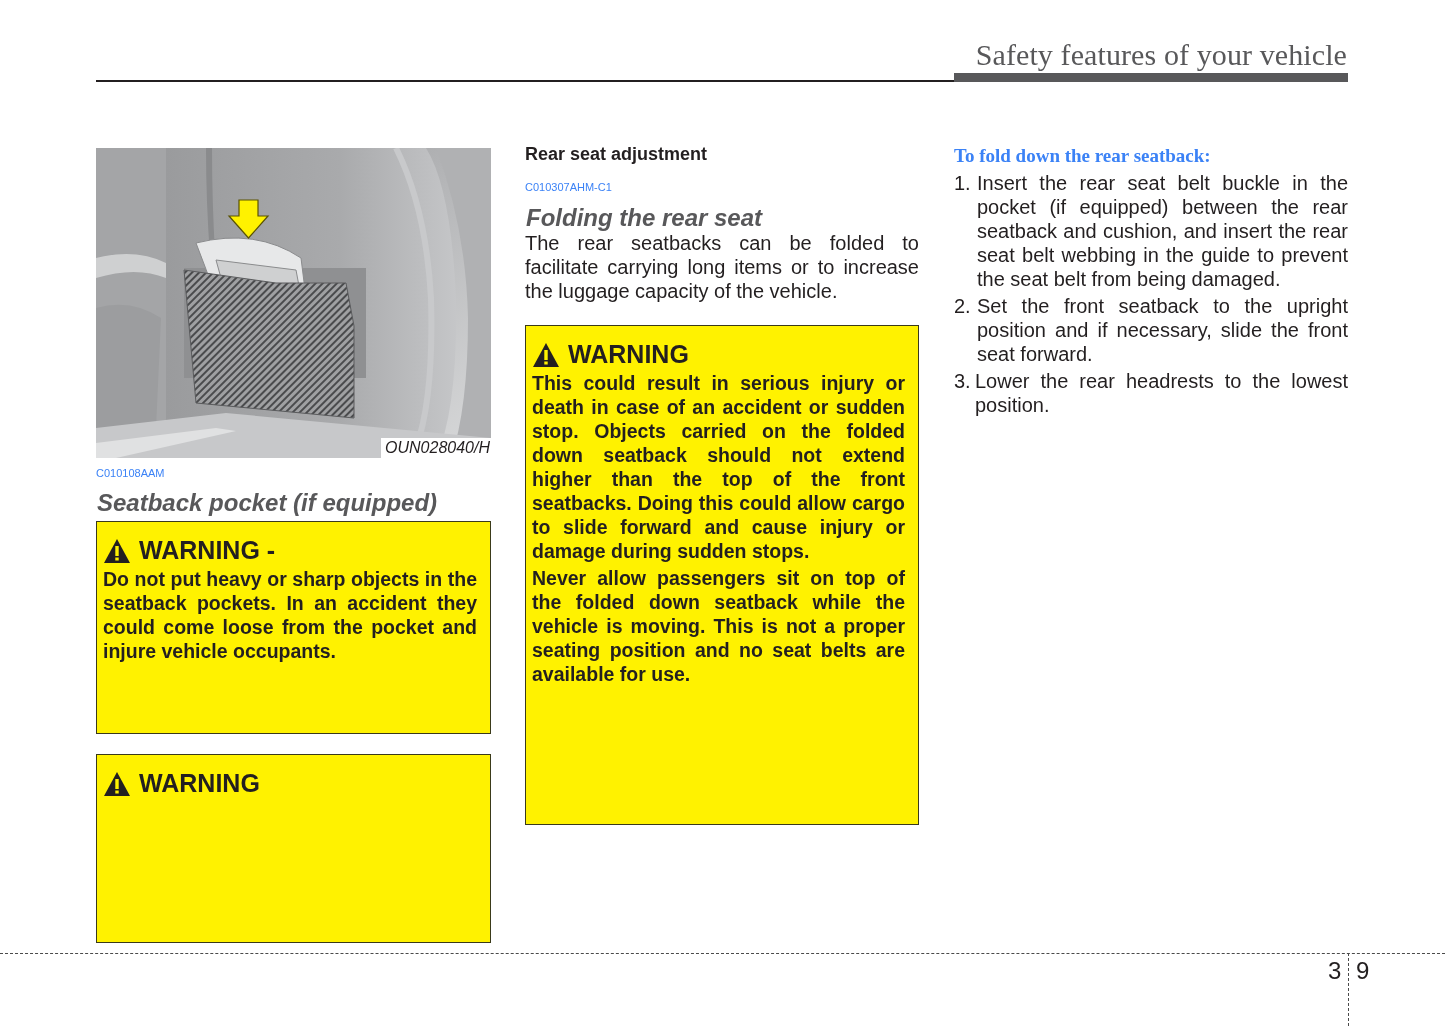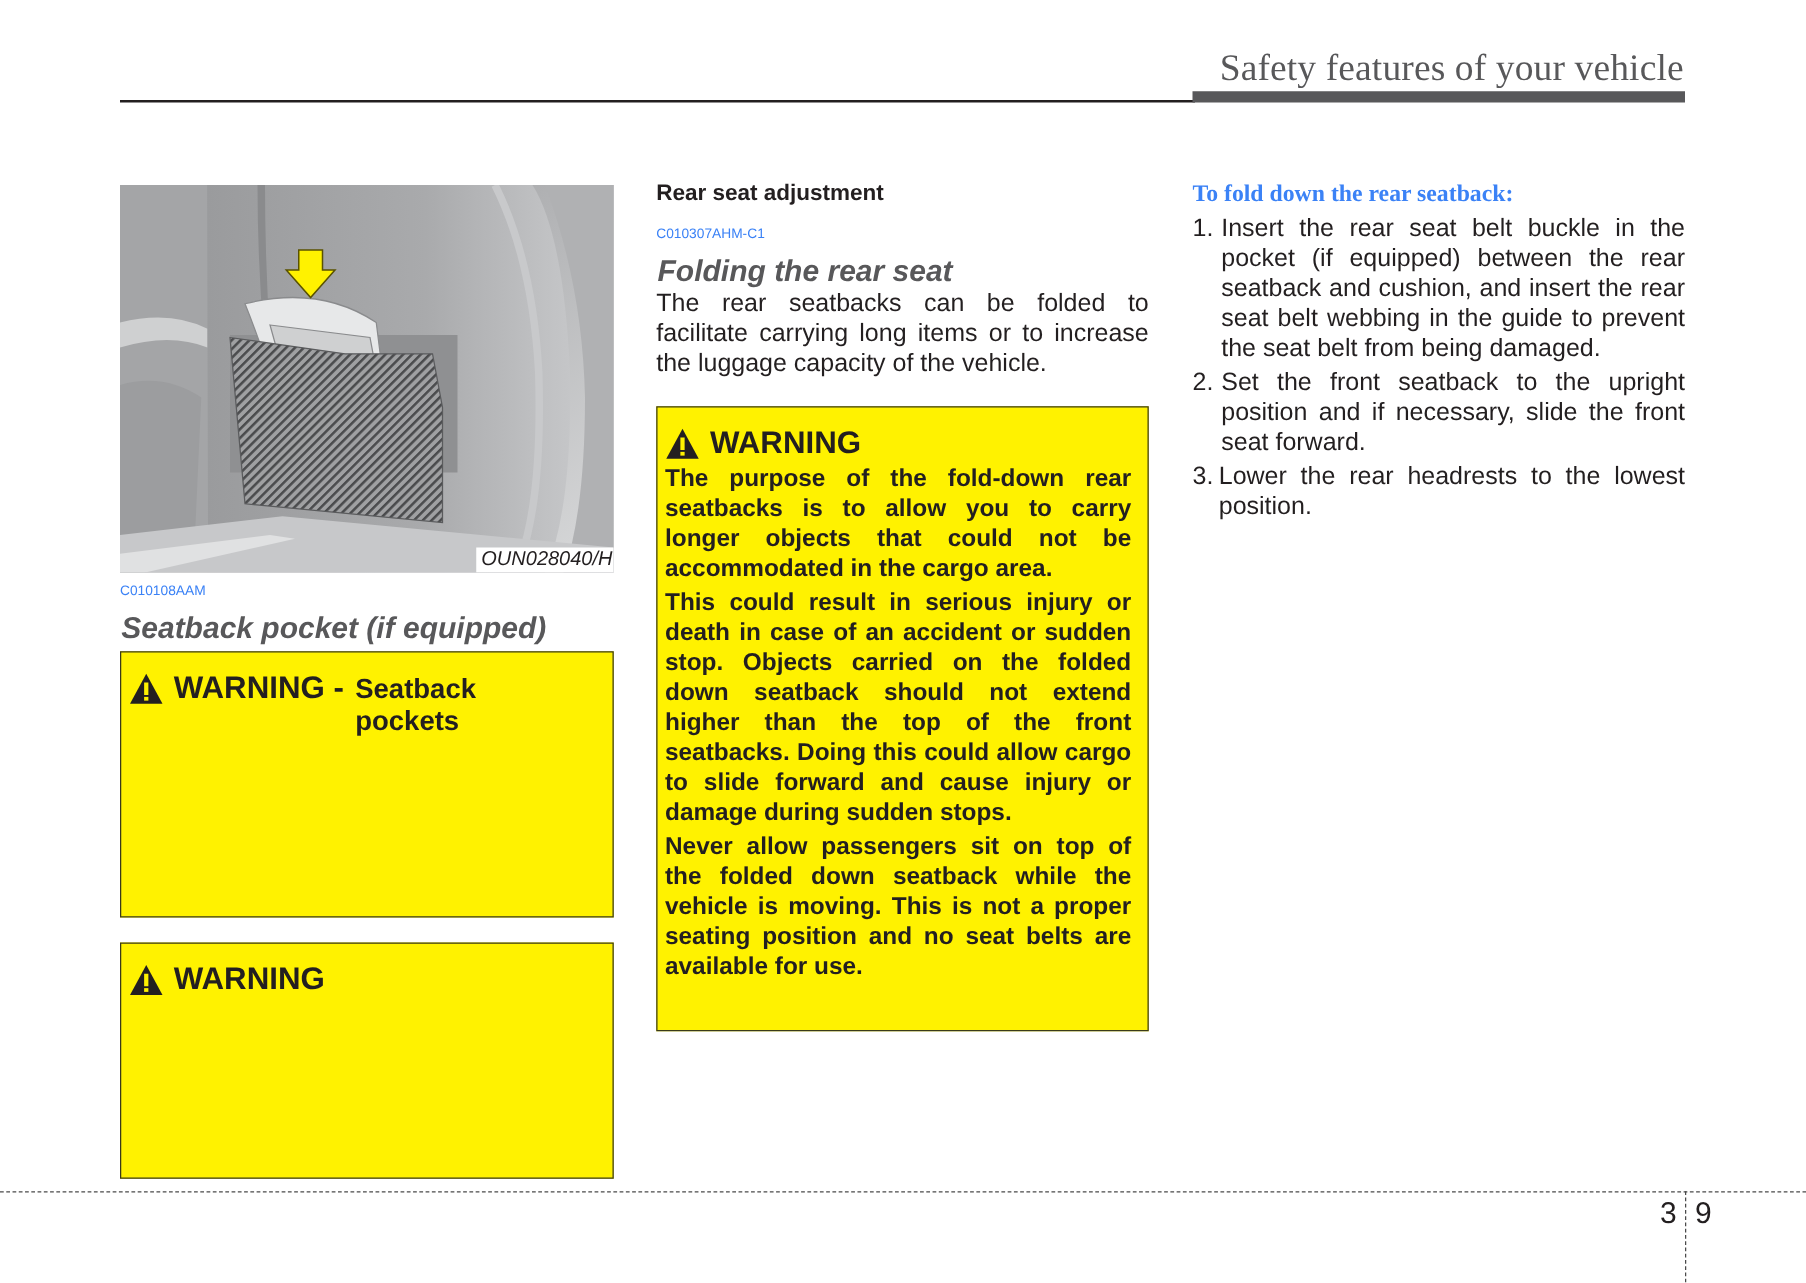--- a/index.html
+++ b/index.html
@@ -110,21 +110,23 @@
 
 <div class="warn" style="left:96px; top:521px; width:395px; height:213px;">
   <div class="warn-head">
     <svg class="warn-icon" viewBox="0 0 28 26">
       <path d="M14 1 L27 25 H1 Z" fill="#231f20"></path>
       <rect x="12.3" y="8" width="3.4" height="10" fill="#fff200"></rect>
       <rect x="12.3" y="19.5" width="3.4" height="3" fill="#fff200"></rect>
     </svg>
     <span class="warn-label">WARNING</span>
     <span class="warn-dash">-</span>
-    <span class="warn-sub" style="width:120px;">Seatback pockets</span>
+  </div>
+  <div class="warn-body" style="margin-top:3px;">
+    <p>Do not put heavy or sharp objects in the seatback pockets.  In an accident they could come loose from the pocket and injure vehicle occupants.</p>
   </div>
 </div>
 
 <div class="warn" style="left:96px; top:754px; width:395px; height:189px;">
   <div class="warn-head">
     <svg class="warn-icon" viewBox="0 0 28 26">
       <path d="M14 1 L27 25 H1 Z" fill="#231f20"></path>
       <rect x="12.3" y="8" width="3.4" height="10" fill="#fff200"></rect>
       <rect x="12.3" y="19.5" width="3.4" height="3" fill="#fff200"></rect>
     </svg>
@@ -140,21 +142,20 @@
 <div class="warn" style="left:525px; top:325px; width:394px; height:500px;">
   <div class="warn-head">
     <svg class="warn-icon" viewBox="0 0 28 26">
       <path d="M14 1 L27 25 H1 Z" fill="#231f20"></path>
       <rect x="12.3" y="8" width="3.4" height="10" fill="#fff200"></rect>
       <rect x="12.3" y="19.5" width="3.4" height="3" fill="#fff200"></rect>
     </svg>
     <span class="warn-label">WARNING</span>
   </div>
   <div class="warn-body" style="margin-top:3px;">
-    <p>The purpose of the fold-down rear seatbacks is to allow you to carry longer objects that could not be accommodated in the cargo area.</p>
     <p>This could result in serious injury or death in case of an accident or sudden stop. Objects carried on the folded down seatback should not extend higher than the top of the front seatbacks. Doing this could allow cargo to slide forward and cause injury or damage during sudden stops.</p>
     <p>Never allow passengers sit on top of the folded down seatback while the vehicle is moving. This is not a proper seating position and no seat belts are available for use.</p>
   </div>
 </div>
 
 <div class="steps-title" style="position:absolute; left:954px; top:145px;">To fold down the rear seatback:</div>
 <div style="position:absolute; left:954px; top:171px; width:394px;">
   <div class="step">
     <span class="step-num">1.</span>
     <span class="step-text">Insert the rear seat belt buckle in the pocket (if equipped) between the rear seatback and cushion, and insert the rear seat belt webbing in the guide to prevent the seat belt from being damaged.</span>

